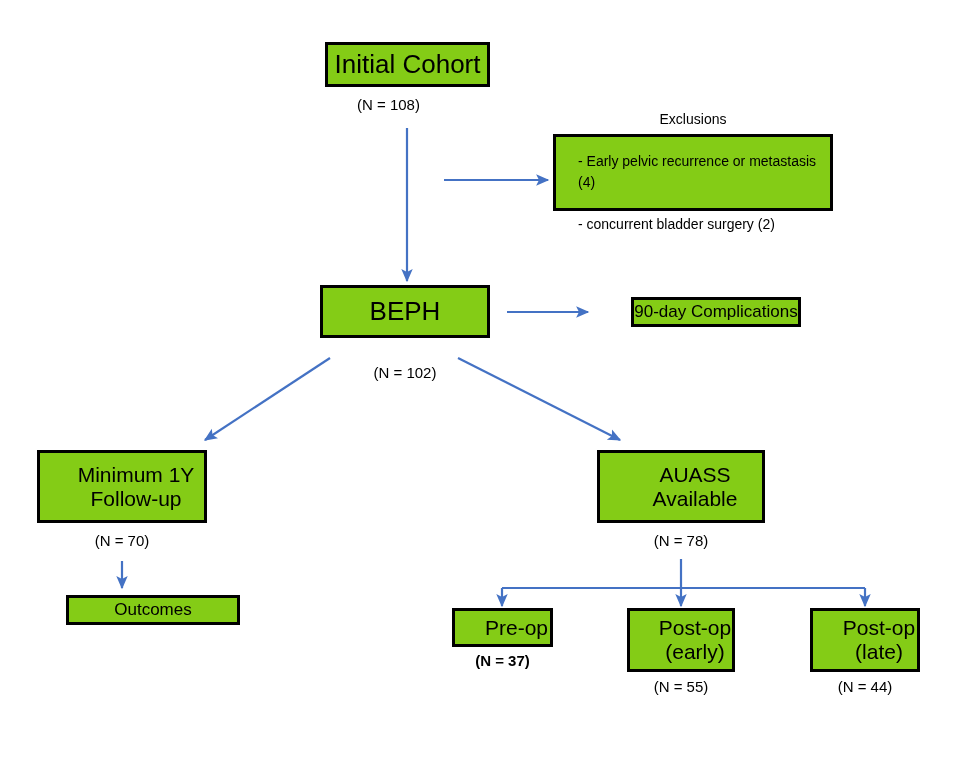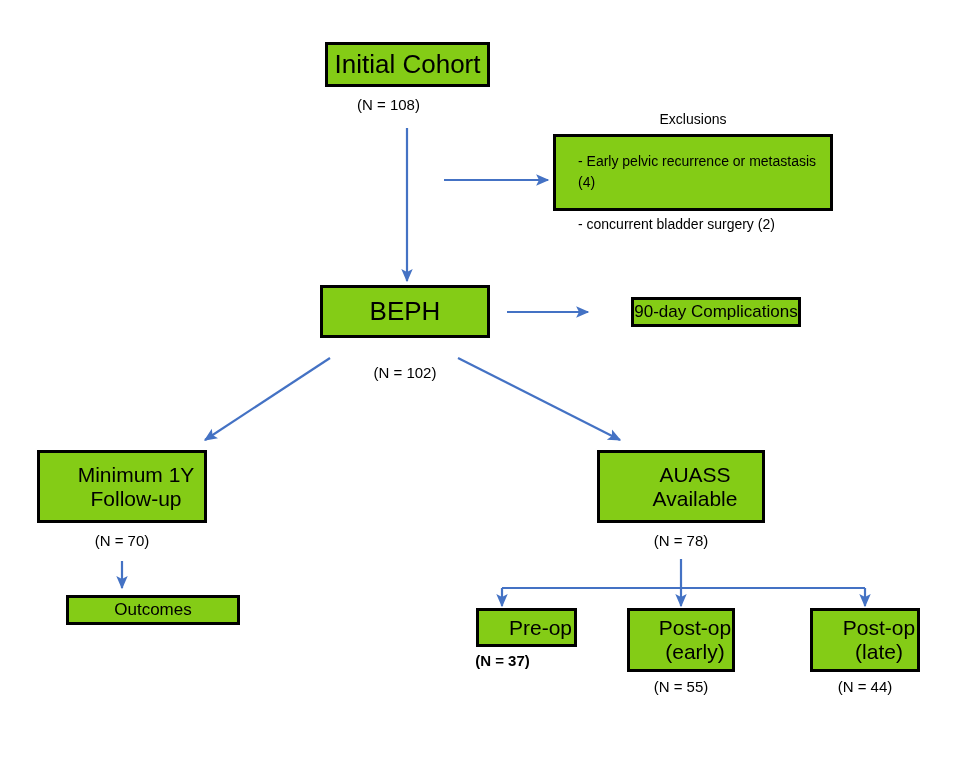--- a/index.html
+++ b/index.html
@@ -122,21 +122,21 @@
   <div class="node node-sm" style="left:33px; top:595px; width:174px; height:30px;">
     <span>Outcomes</span>
   </div>
 
   <div class="node node-md" style="left:597px; top:450px; width:168px; height:73px;">
     <span>AUASS
 Available</span>
   </div>
   <div class="caption" style="left:597px; top:532px; width:168px;">(N = 78)</div>
 
-  <div class="node node-md" style="left:476px; top:608px; width:101px; height:39px;">
+  <div class="node node-md" style="left:452px; top:608px; width:101px; height:39px;">
     <span>Pre-op</span>
   </div>
   <div class="caption" style="left:452px; top:652px; width:101px;font-weight:bold;">(N = 37)</div>
 
   <div class="node node-md" style="left:627px; top:608px; width:108px; height:64px;">
     <span>Post-op
 (early)</span>
   </div>
   <div class="caption" style="left:627px; top:678px; width:108px;">(N = 55)</div>
 

